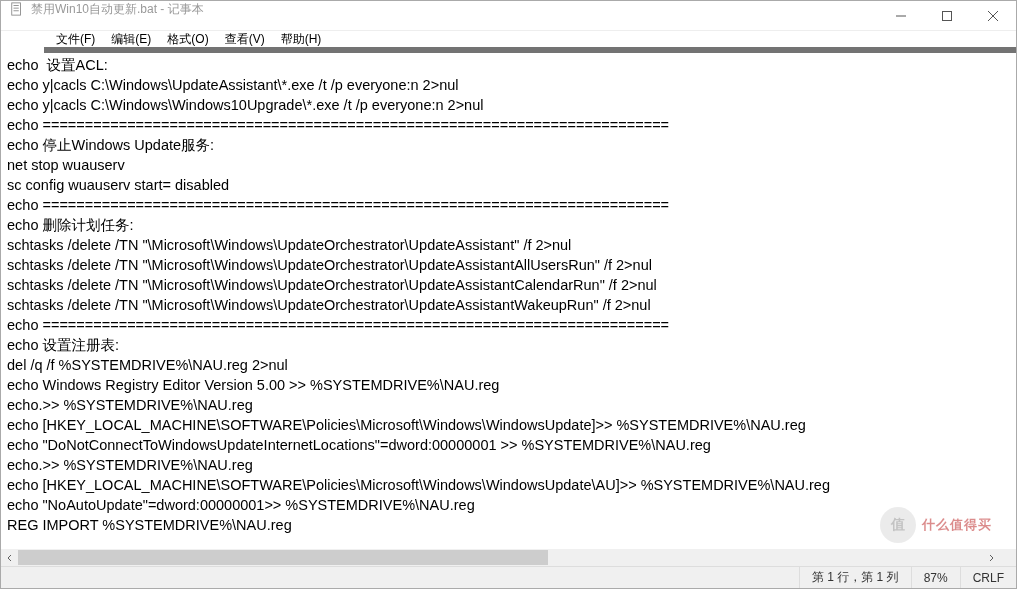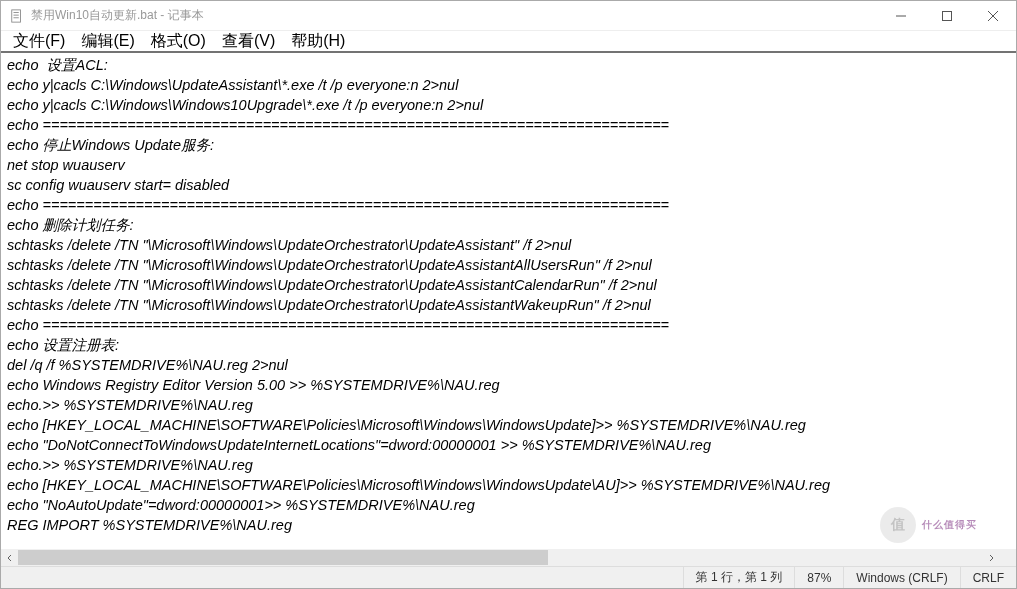--- a/index.html
+++ b/index.html
@@ -11,21 +11,21 @@
   height: 589px;
   overflow: hidden;
   border: 1px solid #aaa;
   display: flex;
   flex-direction: column;
 }
 .titlebar {
   height: 30px;
   background: #fff;
   display: flex;
-  align-items: center;
+  align-items: flex-start;
   padding-left: 8px;
   border-bottom: 1px solid #eee;
   color: #888;
   user-select: none;
 }
 .titlebar .icon {
   width: 16px; height: 16px;
   margin-right: 6px;
   display: inline-flex; align-items: center; justify-content: center;
 }
@@ -37,23 +37,24 @@
   display: flex; align-items: center; justify-content: center;
   color: #555;
 }
 .winbtn svg { width: 10px; height: 10px; stroke: currentColor; stroke-width: 1; fill: none; }
 
 .menubar {
   height: 22px;
   display: flex;
   align-items: center;
   padding: 0 4px;
-  font-size: 16px;
-  border-bottom: 2px solid #737373;
+  font-size: 12px;
+  border-bottom: 6px solid #737373;
   user-select: none;
+  margin-left: 43px;
 }
 .menubar .menuitem {
   padding: 2px 8px;
   cursor: default;
 }
 
 .editor-wrap {
   flex: 1;
   position: relative;
   overflow: hidden;
@@ -61,21 +62,20 @@
 .editor {
   position: absolute;
   left: 0; top: 0; right: 0; bottom: 17px;
   overflow: hidden;
   font-family: "Segoe UI", "Microsoft YaHei", Tahoma, sans-serif;
   font-size: 14.5px;
   line-height: 20px;
   padding: 2px 6px;
   white-space: pre;
   color: #000;
-  font-style: italic;
 }
 .editor .line { white-space: pre; }
 .hscroll {
   position: absolute;
   left: 0; right: 17px; bottom: 0;
   height: 17px;
   background: #f0f0f0;
   display: flex;
   align-items: center;
 }
@@ -122,21 +122,21 @@
   pointer-events: none;
   display: flex; align-items: center; gap: 6px;
 }
 .watermark .wm-circle {
   width: 36px; height: 36px; border-radius: 50%;
   background: #d8d8d8;
   display: flex; align-items: center; justify-content: center;
   color: #888; font-weight: bold; font-size: 14px;
 }
 .watermark .wm-text {
-  color: #701a75; font-size: 10px; font-weight: bold; letter-spacing: 1px;
+  color: #b91c1c; font-size: 13px; font-weight: bold; letter-spacing: 1px;
 }
 </style>
 </head>
 <body>
 
 <div class="titlebar">
   <span class="icon">
     <svg viewBox="0 0 16 16">
         <rect x="2" y="1" width="10" height="14" fill="#fff" stroke="#888"></rect>
         <line x1="4" y1="4" x2="10" y2="4" stroke="#888"></line>
@@ -195,15 +195,14 @@
   <div class="watermark">
     <div class="wm-circle">值</div>
     <div class="wm-text">什么值得买</div>
   </div>
 </div>
 
 <div class="statusbar">
   <div class="growspace"></div>
   <div class="seg">第 1 行，第 1 列</div>
   <div class="seg">87%</div>
-  <div class="seg">Windows (CRLF)</div>
   <div class="seg">CRLF</div>
 </div>
 
 </body></html>

